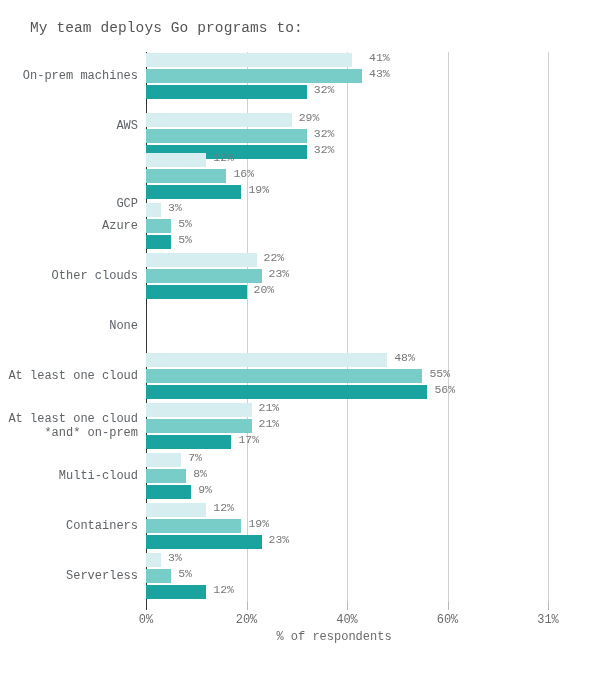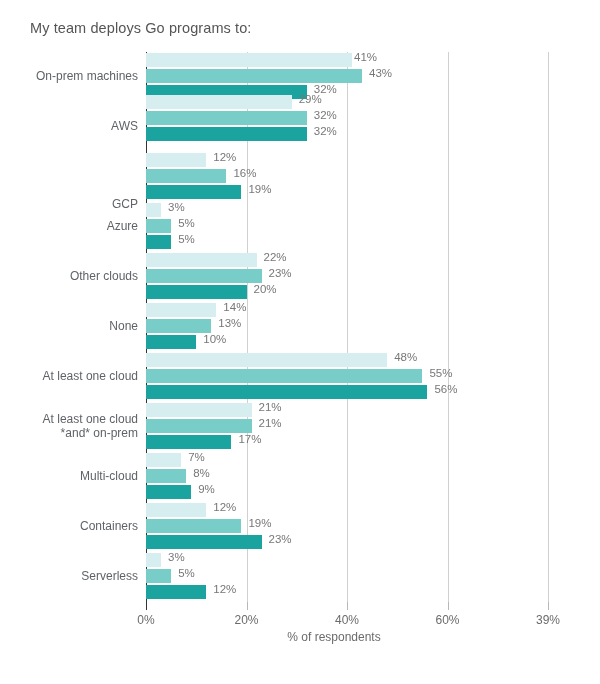--- a/index.html
+++ b/index.html
@@ -14,20 +14,21 @@
     color: #5f6368;
     overflow: hidden;
     position: relative;
   }
 
   #chart-root {
     position: absolute;
     left: 0; top: 0;
     width: 600px;
     height: 680px;
+    font-family: Liberation Mono, monospace;
   }
 
   
   #chart-title {
     position: absolute;
     left: 30px;
     top: 20px;
     font-size: 14.5px;
     color: #555555;
     letter-spacing: 0.1px;
@@ -199,32 +200,32 @@
 
   <div id="plot">
       <div class="gridline zero" style="left: 0px;"></div>
       <div class="gridline" style="left: 100.5px;"></div>
       <div class="gridline" style="left: 201px;"></div>
       <div class="gridline" style="left: 301.5px;"></div>
       <div class="gridline" style="left: 402px;"></div>
       <div class="bar-group" style="top: 0px;">
         <div class="bar-row r0">
           <div class="bar s2016" title="On-prem machines 2016: 41%" style="width: 206.025px; background: rgb(215, 238, 240);"></div>
-          <div class="bar-label" style="left: 201px;">41%</div>
+          <div class="bar-label" style="left: 216px;">41%</div>
         </div>
         <div class="bar-row r1">
           <div class="bar s2017" title="On-prem machines 2017: 43%" style="width: 216.075px; background: rgb(121, 205, 200);"></div>
           <div class="bar-label" style="left: 216.075px;">43%</div>
         </div>
         <div class="bar-row r2">
           <div class="bar s2018" title="On-prem machines 2018: 32%" style="width: 160.8px; background: rgb(27, 163, 160);"></div>
           <div class="bar-label" style="left: 160.8px;">32%</div>
         </div>
       </div>
-      <div class="bar-group" style="top: 42px;">
+      <div class="bar-group" style="top: 60px;">
         <div class="bar-row r0">
           <div class="bar s2016" title="AWS 2016: 29%" style="width: 145.725px; background: rgb(215, 238, 240);"></div>
           <div class="bar-label" style="left: 145.725px;">29%</div>
         </div>
         <div class="bar-row r1">
           <div class="bar s2017" title="AWS 2017: 32%" style="width: 160.8px; background: rgb(121, 205, 200);"></div>
           <div class="bar-label" style="left: 160.8px;">32%</div>
         </div>
         <div class="bar-row r2">
           <div class="bar s2018" title="AWS 2018: 32%" style="width: 160.8px; background: rgb(27, 163, 160);"></div>
@@ -264,34 +265,20 @@
           <div class="bar s2016" title="Other clouds 2016: 22%" style="width: 110.55px; background: rgb(215, 238, 240);"></div>
           <div class="bar-label" style="left: 110.55px;">22%</div>
         </div>
         <div class="bar-row r1">
           <div class="bar s2017" title="Other clouds 2017: 23%" style="width: 115.575px; background: rgb(121, 205, 200);"></div>
           <div class="bar-label" style="left: 115.575px;">23%</div>
         </div>
         <div class="bar-row r2">
           <div class="bar s2018" title="Other clouds 2018: 20%" style="width: 100.5px; background: rgb(27, 163, 160);"></div>
           <div class="bar-label" style="left: 100.5px;">20%</div>
-        </div>
-      </div>
-      <div class="bar-group" style="top: 250px;">
-        <div class="bar-row r0">
-          <div class="bar s2016" title="None 2016: 14%" style="width: 70.35px; background: rgb(215, 238, 240);"></div>
-          <div class="bar-label" style="left: 70.35px;">14%</div>
-        </div>
-        <div class="bar-row r1">
-          <div class="bar s2017" title="None 2017: 13%" style="width: 65.325px; background: rgb(121, 205, 200);"></div>
-          <div class="bar-label" style="left: 65.325px;">13%</div>
-        </div>
-        <div class="bar-row r2">
-          <div class="bar s2018" title="None 2018: 10%" style="width: 50.25px; background: rgb(27, 163, 160);"></div>
-          <div class="bar-label" style="left: 50.25px;">10%</div>
         </div>
       </div>
       <div class="bar-group" style="top: 300px;">
         <div class="bar-row r0">
           <div class="bar s2016" title="At least one cloud 2016: 48%" style="width: 241.2px; background: rgb(215, 238, 240);"></div>
           <div class="bar-label" style="left: 241.2px;">48%</div>
         </div>
         <div class="bar-row r1">
           <div class="bar s2017" title="At least one cloud 2017: 55%" style="width: 276.375px; background: rgb(121, 205, 200);"></div>
           <div class="bar-label" style="left: 276.375px;">55%</div>
@@ -362,19 +349,19 @@
   <div id="x-axis">
       <div class="tick-mark zero" style="left: 0px;"></div>
       <div class="tick-text" style="left: 0px;">0%</div>
       <div class="tick-mark" style="left: 100.5px;"></div>
       <div class="tick-text" style="left: 100.5px;">20%</div>
       <div class="tick-mark" style="left: 201px;"></div>
       <div class="tick-text" style="left: 201px;">40%</div>
       <div class="tick-mark" style="left: 301.5px;"></div>
       <div class="tick-text" style="left: 301.5px;">60%</div>
       <div class="tick-mark" style="left: 402px;"></div>
-      <div class="tick-text" style="left: 402px;">39%</div>
+      <div class="tick-text" style="left: 402px;">31%</div>
     </div>
 
   <div id="x-axis-title">% of respondents</div>
 
 
 </div>
 
 </body></html>

